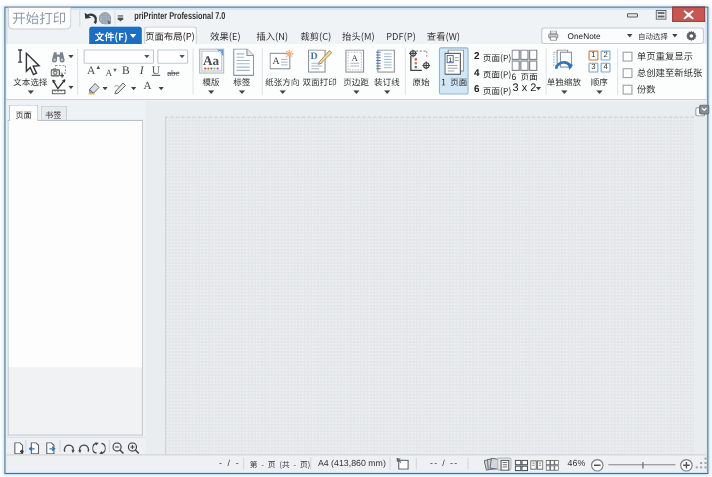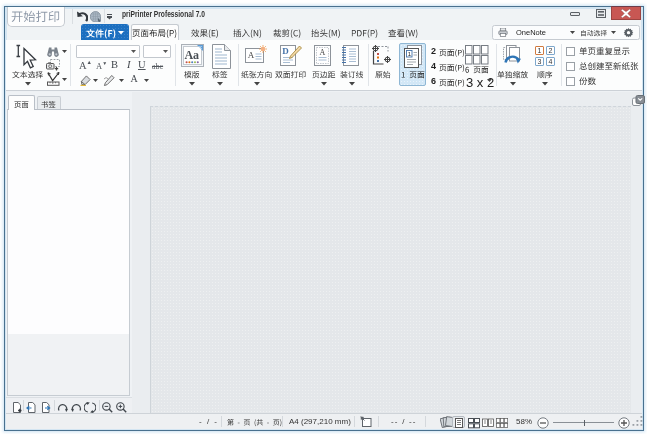--- a/index.html
+++ b/index.html
@@ -287,21 +287,21 @@
     <rect x="0.5" y="0.5" width="6.5" height="8.5" fill="#fff" stroke="#777d84"></rect>
     <rect x="8.5" y="0.5" width="6.5" height="8.5" fill="#fff" stroke="#777d84"></rect>
     <rect x="16.5" y="0.5" width="6.5" height="8.5" fill="#fff" stroke="#777d84"></rect>
     <rect x="0.5" y="10.5" width="6.5" height="8.5" fill="#fff" stroke="#777d84"></rect>
     <rect x="8.5" y="10.5" width="6.5" height="8.5" fill="#fff" stroke="#777d84"></rect>
     <rect x="16.5" y="10.5" width="6.5" height="8.5" fill="#fff" stroke="#777d84"></rect>
   </svg>
 <svg style="position:absolute;left:465.1px;top:65px;overflow:visible" width="25" height="11">
     <path transform="translate(0,7.6)" d="M2.3 0.1C3.2 0.1 4 -0.6 4 -1.8C4 -3 3.4 -3.5 2.4 -3.5C2 -3.5 1.5 -3.3 1.1 -2.9C1.1 -4.6 1.8 -5.2 2.6 -5.2C2.9 -5.2 3.3 -5.1 3.5 -4.8L3.9 -5.2C3.6 -5.6 3.1 -5.8 2.6 -5.8C1.4 -5.8 0.4 -5 0.4 -2.7C0.4 -0.8 1.3 0.1 2.3 0.1ZM1.1 -2.3C1.5 -2.8 1.9 -3 2.3 -3C3 -3 3.3 -2.5 3.3 -1.8C3.3 -1 2.9 -0.5 2.3 -0.5C1.6 -0.5 1.2 -1.1 1.1 -2.3Z M11.8 -3.6V-2.2C11.8 -1.4 11.5 -0.4 8.6 0.1C8.7 0.3 8.9 0.5 9 0.6C12 -0 12.4 -1.1 12.4 -2.2V-3.6ZM12.5 -0.9C13.4 -0.4 14.6 0.2 15.1 0.6L15.5 0.2C14.9 -0.2 13.7 -0.9 12.8 -1.3ZM9.6 -4.6V-1H10.2V-4.1H14.2V-1H14.8V-4.6H12C12.1 -4.9 12.3 -5.2 12.4 -5.6H15.5V-6.1H8.8V-5.6H11.7C11.6 -5.3 11.5 -4.9 11.4 -4.6Z M19.1 -2.6H20.7V-1.7H19.1ZM19.1 -3.1V-3.9H20.7V-3.1ZM19.1 -1.2H20.7V-0.3H19.1ZM16.5 -6V-5.5H19.5C19.4 -5.2 19.4 -4.8 19.3 -4.5H16.8V0.6H17.4V0.2H22.4V0.6H23V-4.5H19.9L20.2 -5.5H23.4V-6ZM17.4 -0.3V-3.9H18.5V-0.3ZM22.4 -0.3H21.3V-3.9H22.4Z" fill="#222"></path>
   </svg>
-<div style="position:absolute;left:466px;top:75px;font-size:13px;color:#222">3 x 2</div>
+<div style="position:absolute;left:466px;top:75px;font-size:10px;color:#222">3 x 2</div>
 <svg style="position:absolute;left:486.5px;top:78.5px" width="5" height="3">
     <path d="M0 0 L5 0 L2.5 3 Z" fill="#444"></path>
   </svg>
 <svg style="position:absolute;left:503px;top:45px" width="21" height="21" viewBox="0 0 21 21">
 <rect x="0.5" y="2.5" width="8.5" height="12" fill="none" stroke="#9aa0a6" stroke-dasharray="1.4 1"></rect>
 <g fill="#fff" stroke="#8d939a">
       <rect x="3.5" y="0.5" width="9.5" height="12.5"></rect>
       <rect x="6.5" y="2.5" width="10" height="13.5"></rect>
     </g>
 <path d="M2.5 17.5 A 7.2 7.2 0 0 1 15.5 14.8" stroke="#2e75b6" stroke-width="2.4" fill="none"></path>
@@ -404,21 +404,21 @@
 <div style="position:absolute;left:6px;top:413px;width:636px;height:16px;background:#eef0f2;border-top:1px solid #ced3d8"></div>
 <div style="position:absolute;left:221px;top:416px;width:1px;height:11px;background:#d4d8dc"></div>
 <div style="position:absolute;left:282px;top:416px;width:1px;height:11px;background:#d4d8dc"></div>
 <div style="position:absolute;left:354px;top:416px;width:1px;height:11px;background:#d4d8dc"></div>
 <div style="position:absolute;left:378px;top:416px;width:1px;height:11px;background:#d4d8dc"></div>
 <div style="position:absolute;left:425px;top:416px;width:1px;height:11px;background:#d4d8dc"></div>
 <div style="position:absolute;left:199px;top:417px;font-size:8px;color:#333;letter-spacing:1.5px">-&nbsp;/&nbsp;-</div>
 <svg style="position:absolute;left:227.0px;top:417.5px;overflow:visible" width="57" height="10">
     <path transform="translate(0,6.9)" d="M1.2 -2.8C1.1 -2.3 1 -1.7 0.9 -1.3H2.8C2.2 -0.7 1.3 -0.1 0.5 0.2C0.6 0.3 0.8 0.4 0.8 0.6C1.7 0.2 2.6 -0.4 3.2 -1.1V0.6H3.7V-1.3H5.7C5.7 -0.6 5.6 -0.4 5.5 -0.3C5.4 -0.2 5.4 -0.2 5.2 -0.2C5.1 -0.2 4.8 -0.2 4.5 -0.2C4.5 -0.1 4.6 0.1 4.6 0.3C5 0.3 5.3 0.3 5.5 0.3C5.7 0.2 5.8 0.2 5.9 0.1C6.1 -0.1 6.2 -0.5 6.3 -1.5C6.3 -1.6 6.3 -1.7 6.3 -1.7H3.7V-2.4H6.1V-3.9H0.9V-3.5H3.2V-2.8ZM1.6 -2.4H3.2V-1.7H1.5ZM3.7 -3.5H5.6V-2.8H3.7ZM1.5 -5.9C1.2 -5.2 0.8 -4.6 0.3 -4.2C0.5 -4.1 0.7 -4 0.8 -3.9C1 -4.2 1.3 -4.5 1.5 -4.9H1.9C2 -4.6 2.2 -4.2 2.2 -4L2.7 -4.2C2.7 -4.4 2.5 -4.6 2.4 -4.9H3.5V-5.3H1.7C1.8 -5.4 1.9 -5.6 2 -5.8ZM4.2 -5.9C4 -5.3 3.7 -4.7 3.2 -4.2C3.4 -4.2 3.6 -4.1 3.7 -4C3.9 -4.2 4.1 -4.5 4.3 -4.9H4.8C5 -4.6 5.2 -4.2 5.3 -4L5.8 -4.2C5.7 -4.4 5.6 -4.6 5.4 -4.9H6.6V-5.3H4.5C4.6 -5.4 4.6 -5.6 4.7 -5.8Z M10.8 -1.7H12.6V-2.2H10.8Z M19.7 -3.2V-2C19.7 -1.2 19.4 -0.4 16.8 0.1C16.9 0.2 17 0.4 17.1 0.6C19.8 -0 20.2 -1 20.2 -2V-3.2ZM20.2 -0.8C21.1 -0.4 22.1 0.2 22.6 0.6L23 0.2C22.4 -0.2 21.4 -0.8 20.6 -1.1ZM17.6 -4.2V-0.9H18.2V-3.7H21.7V-0.9H22.3V-4.2H19.8C19.9 -4.4 20 -4.7 20.2 -5H23V-5.5H16.9V-5H19.6C19.5 -4.7 19.4 -4.4 19.3 -4.2Z M28.6 1.4 29 1.2C28.4 0.2 28.1 -1 28.1 -2.2C28.1 -3.4 28.4 -4.5 29 -5.5L28.6 -5.7C28 -4.7 27.6 -3.5 27.6 -2.2C27.6 -0.8 28 0.3 28.6 1.4Z M33.4 -1.1C34.1 -0.6 34.9 0.1 35.3 0.6L35.8 0.2C35.4 -0.2 34.5 -0.9 33.9 -1.3ZM31.6 -1.3C31.2 -0.8 30.4 -0.2 29.7 0.2C29.8 0.3 30 0.5 30.1 0.6C30.8 0.2 31.6 -0.5 32.1 -1.1ZM29.9 -4.4V-3.9H31.3V-2.2H29.6V-1.7H36V-2.2H34.3V-3.9H35.7V-4.4H34.3V-5.8H33.8V-4.4H31.8V-5.8H31.3V-4.4ZM31.8 -2.2V-3.9H33.8V-2.2Z M40.1 -1.7H41.9V-2.2H40.1Z M49 -3.2V-2C49 -1.2 48.7 -0.4 46.1 0.1C46.2 0.2 46.3 0.4 46.4 0.6C49.1 -0 49.5 -1 49.5 -2V-3.2ZM49.5 -0.8C50.4 -0.4 51.4 0.2 51.9 0.6L52.2 0.2C51.7 -0.2 50.6 -0.8 49.8 -1.1ZM46.9 -4.2V-0.9H47.5V-3.7H51V-0.9H51.6V-4.2H49.1C49.2 -4.4 49.3 -4.7 49.5 -5H52.3V-5.5H46.2V-5H48.9C48.8 -4.7 48.7 -4.4 48.5 -4.2Z M53.4 1.4C54.1 0.3 54.4 -0.8 54.4 -2.2C54.4 -3.5 54.1 -4.7 53.4 -5.7L53 -5.5C53.6 -4.5 53.9 -3.4 53.9 -2.2C53.9 -1 53.6 0.2 53 1.2Z" fill="#333"></path>
   </svg>
-<div style="position:absolute;left:289px;top:417px;font-size:8px;color:#333">A4 (297,210 mm)</div>
+<div style="position:absolute;left:289px;top:417px;font-size:8px;color:#333">A4 (413,860 mm)</div>
 <svg style="position:absolute;left:360px;top:416px" width="12" height="11" viewBox="0 0 12 11">
 <rect x="2.5" y="2.5" width="8.5" height="8" fill="#fff" stroke="#5f646a"></rect>
 <path d="M0.6 0.6 L4.2 0.9 L0.9 4.2 Z" fill="#5f646a"></path>
     <path d="M0.8 0.8 L4.5 4.5" stroke="#5f646a" stroke-width="1"></path>
   </svg>
 <div style="position:absolute;left:391px;top:417px;font-size:8px;color:#333;letter-spacing:1.2px">--&nbsp;/&nbsp;--</div>
 <svg style="position:absolute;left:440px;top:416px" width="14" height="12" viewBox="0 0 14 12">
 <g fill="#d2d7db" stroke="#5f646a" stroke-width="0.8">
 <rect x="1" y="2" width="7" height="9" transform="rotate(-14 4 6)"></rect>
 <rect x="3.5" y="1.5" width="7" height="9" transform="rotate(-4 7 6)"></rect>
@@ -448,21 +448,21 @@
 <svg style="position:absolute;left:496px;top:417.5px" width="12" height="11" viewBox="0 0 12 11">
     <g fill="#fff" stroke="#555" stroke-width="0.7">
       <rect x="0.5" y="0.5" width="3.4" height="4"></rect>
       <rect x="4.4" y="0.5" width="3.4" height="4"></rect>
       <rect x="8.3" y="0.5" width="3.4" height="4"></rect>
       <rect x="0.5" y="5.5" width="3.4" height="4"></rect>
       <rect x="4.4" y="5.5" width="3.4" height="4"></rect>
       <rect x="8.3" y="5.5" width="3.4" height="4"></rect>
     </g>
   </svg>
-<div style="position:absolute;left:516px;top:417px;font-size:8px;color:#333">58%</div>
+<div style="position:absolute;left:516px;top:417px;font-size:8px;color:#333">46%</div>
 <svg style="position:absolute;left:537px;top:417px" width="12" height="12" viewBox="0 0 12 12">
 <circle cx="6" cy="6" r="5.2" fill="#fdfdfd" stroke="#767c82"></circle>
     <path d="M3 6 h6" stroke="#555" stroke-width="1.3"></path>
   </svg>
 <div style="position:absolute;left:553px;top:422px;width:61px;height:1px;background:#8a9096"></div>
 <div style="position:absolute;left:583.5px;top:419.5px;width:1px;height:6px;background:#5a6066"></div>
 <svg style="position:absolute;left:618px;top:417px" width="12" height="12" viewBox="0 0 12 12">
 <circle cx="6" cy="6" r="5.2" fill="#fdfdfd" stroke="#767c82"></circle>
     <path d="M3 6 h6 M6 3 v6" stroke="#555" stroke-width="1.3"></path>
   </svg>

